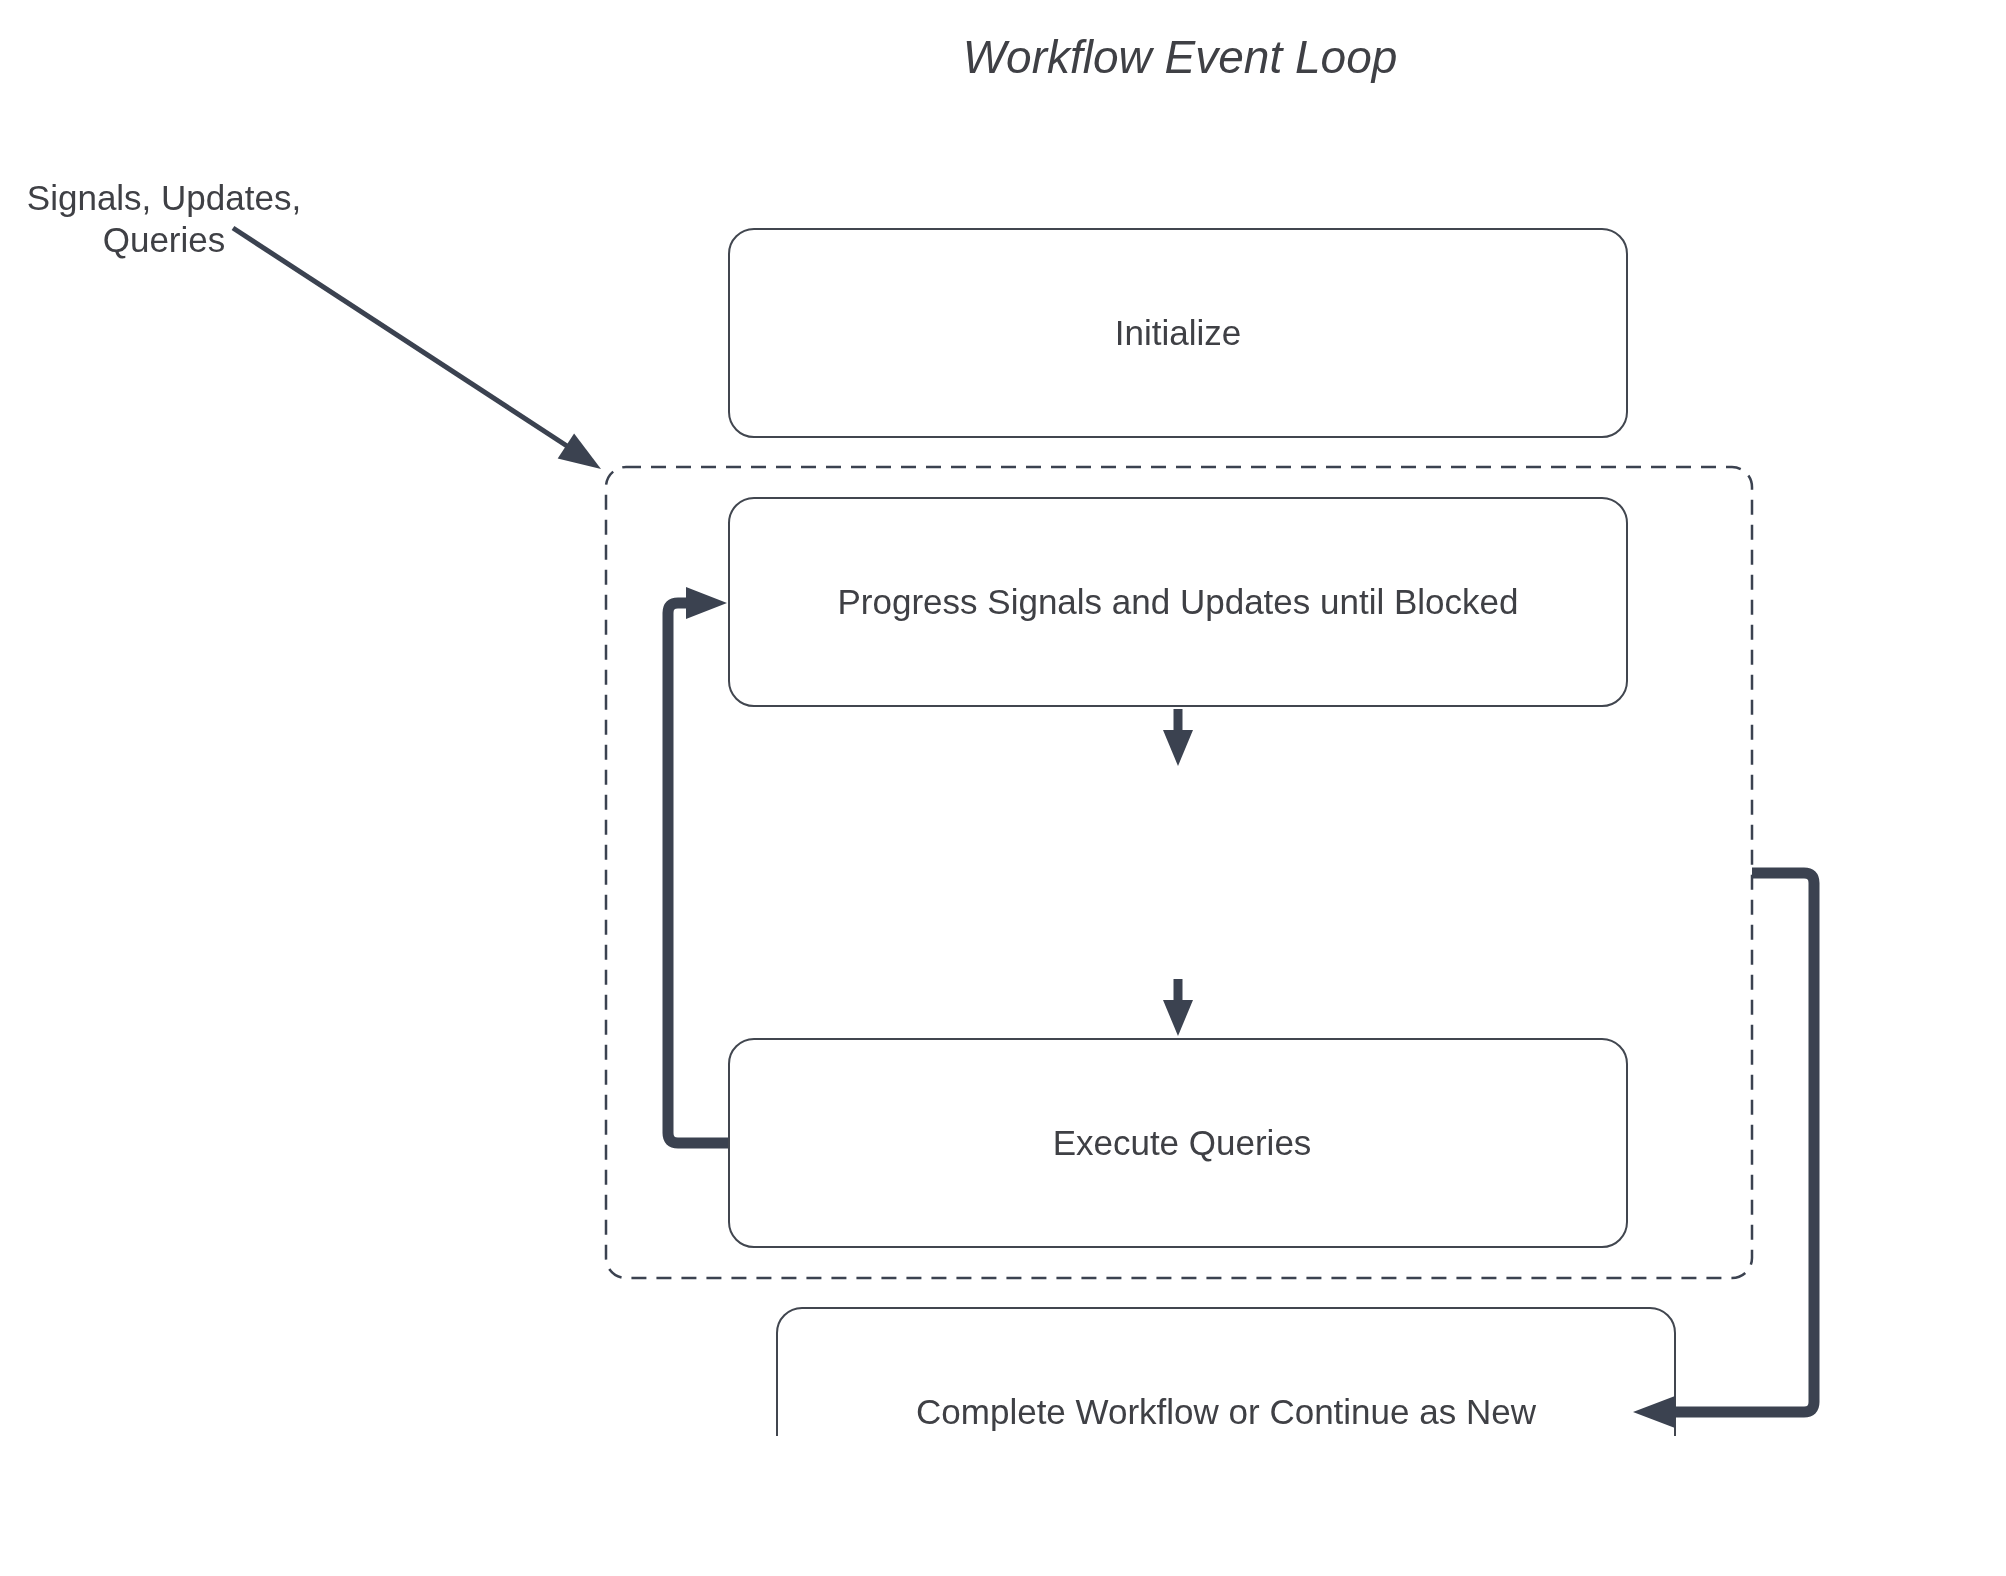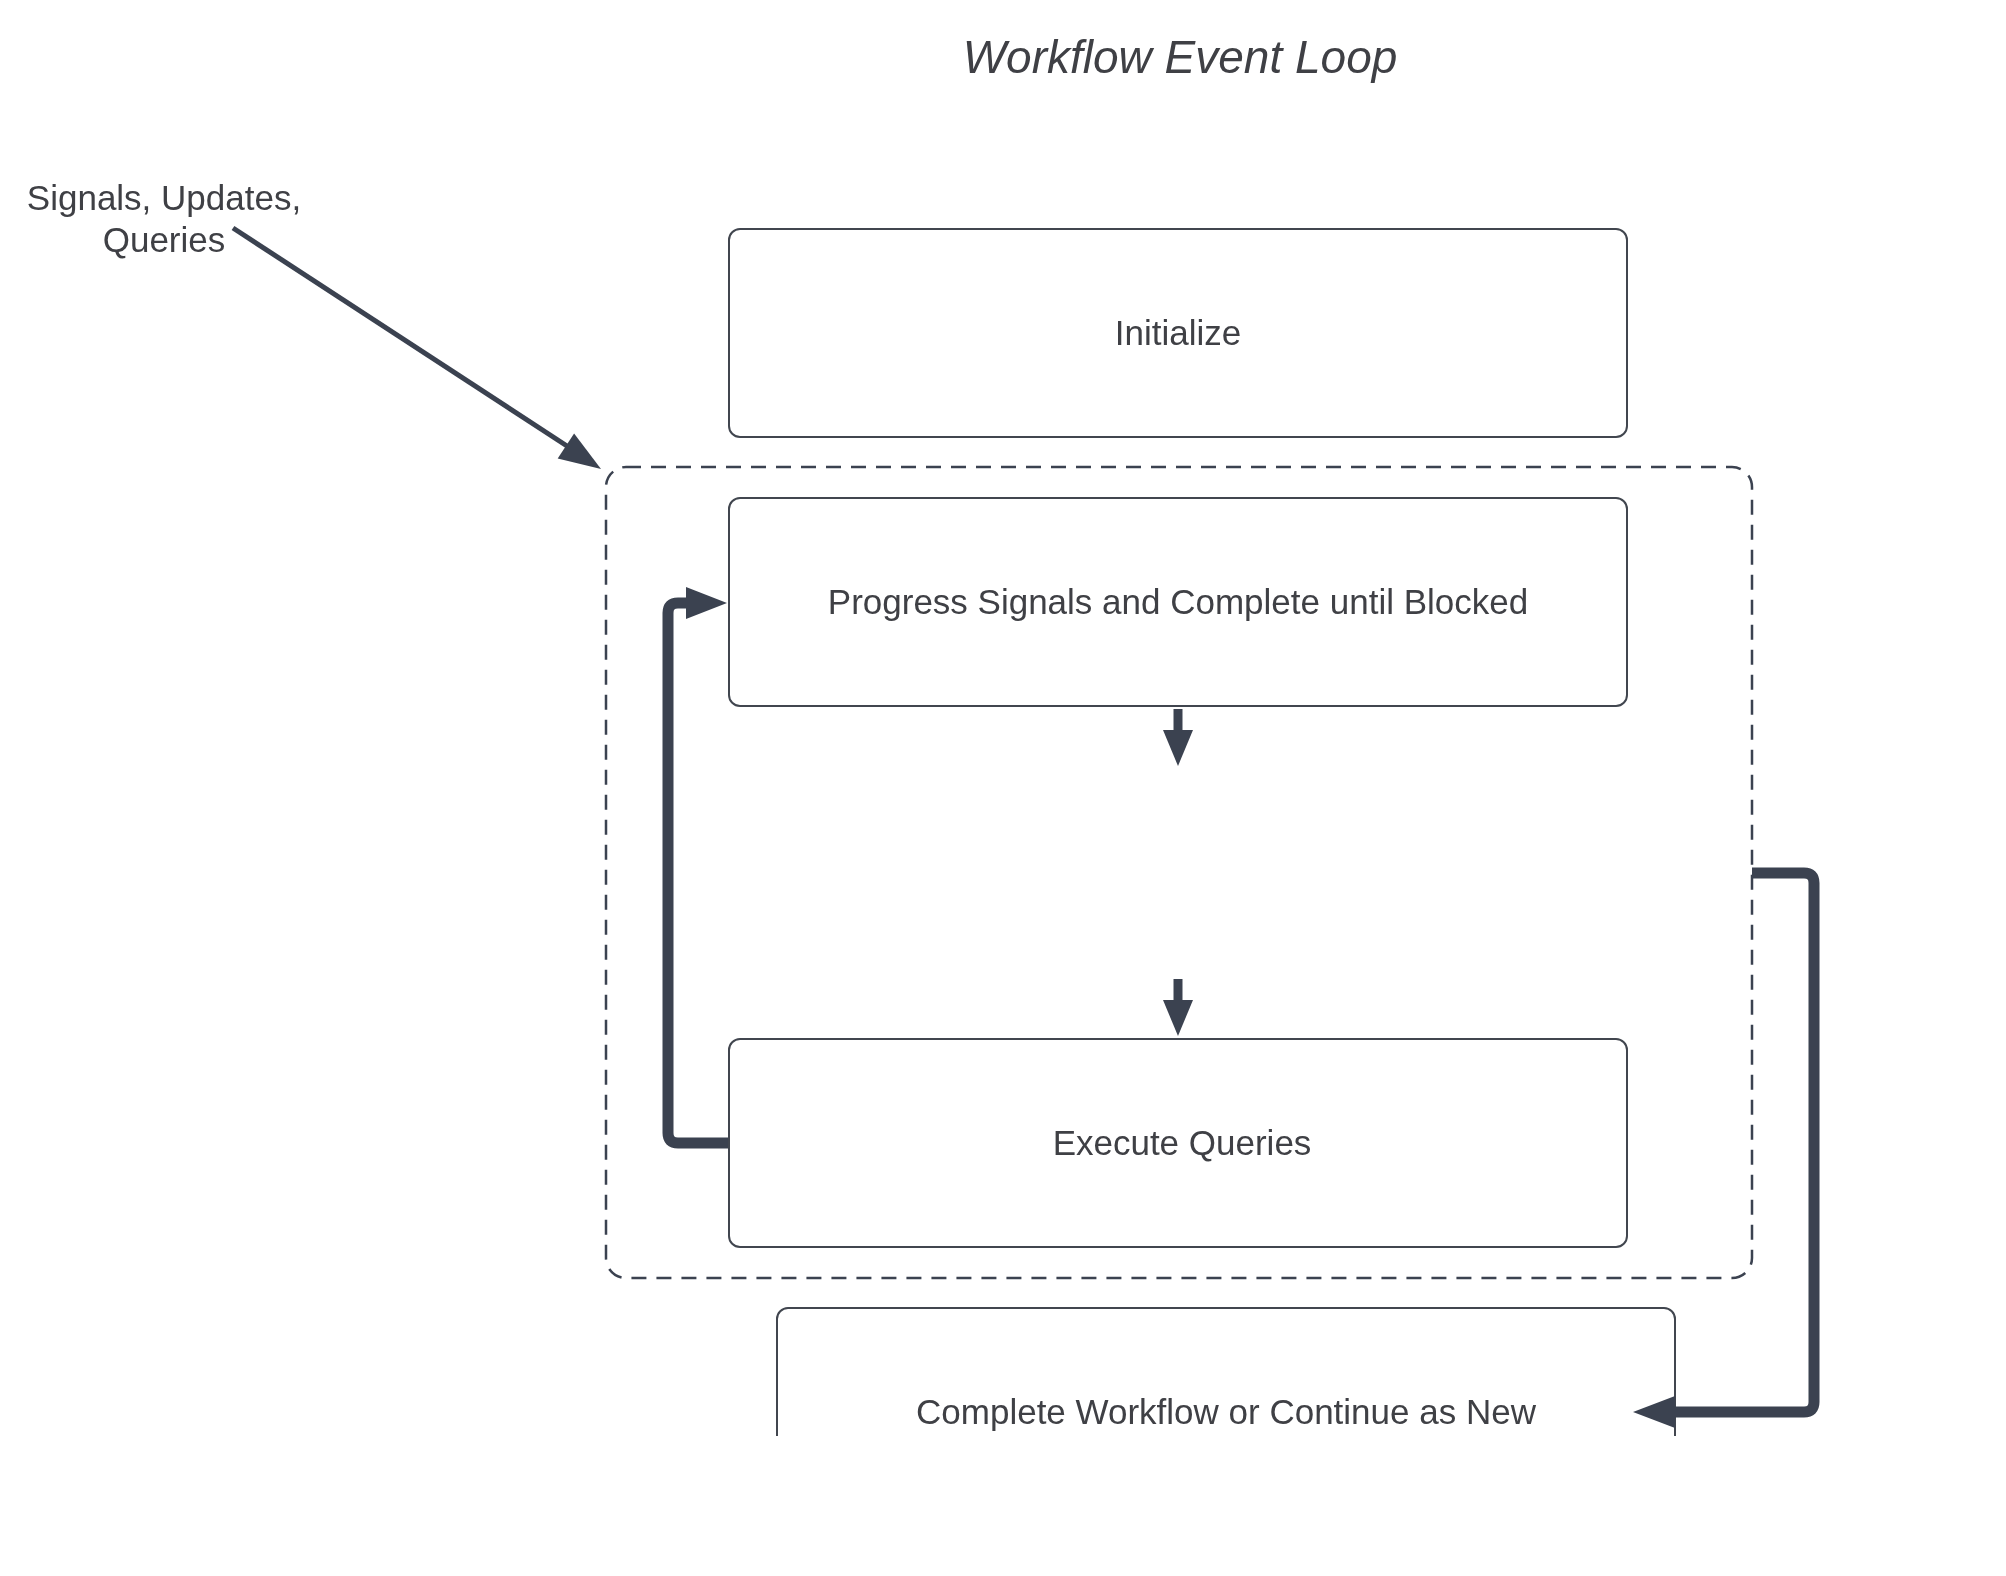--- a/index.html
+++ b/index.html
@@ -35,21 +35,21 @@
     color: var(--text);
     white-space: pre-line;
     margin-top: 39px;
   }
   .node {
     position: absolute;
     box-sizing: border-box;
     width: 900px; height: 210px;
     background: #ffffff;
     border: 2px solid var(--box-border);
-    border-radius: 12px;
+    border-radius: 26px;
     display: flex;
     align-items: center;
     justify-content: center;
     text-align: center;
     font-size: 35px;
     color: var(--text);
     padding: 0 40px;
   }
   .n-initialize        { left: 728px; top: 228px;  }
   .n-progress-signals  { left: 728px; top: 497px;  }
@@ -72,21 +72,21 @@
 
   <div class="title">Workflow Event Loop</div>
 
   <div class="annotation">Signals, Updates,
 Queries</div>
 
   <div class="node n-initialize">
     <span>Initialize</span>
   </div>
   <div class="node n-progress-signals">
-    <span>Progress Signals and Complete until Blocked</span>
+    <span>Progress Signals and Updates until Blocked</span>
   </div>
   <div class="node n-execute-queries">
     <span>Execute Queries</span>
   </div>
   <div class="node n-complete">
     <span>Complete Workflow or Continue as New</span>
   </div>
 
   <svg class="connectors" viewBox="0 0 2006 1576" xmlns="http://www.w3.org/2000/svg">
 

